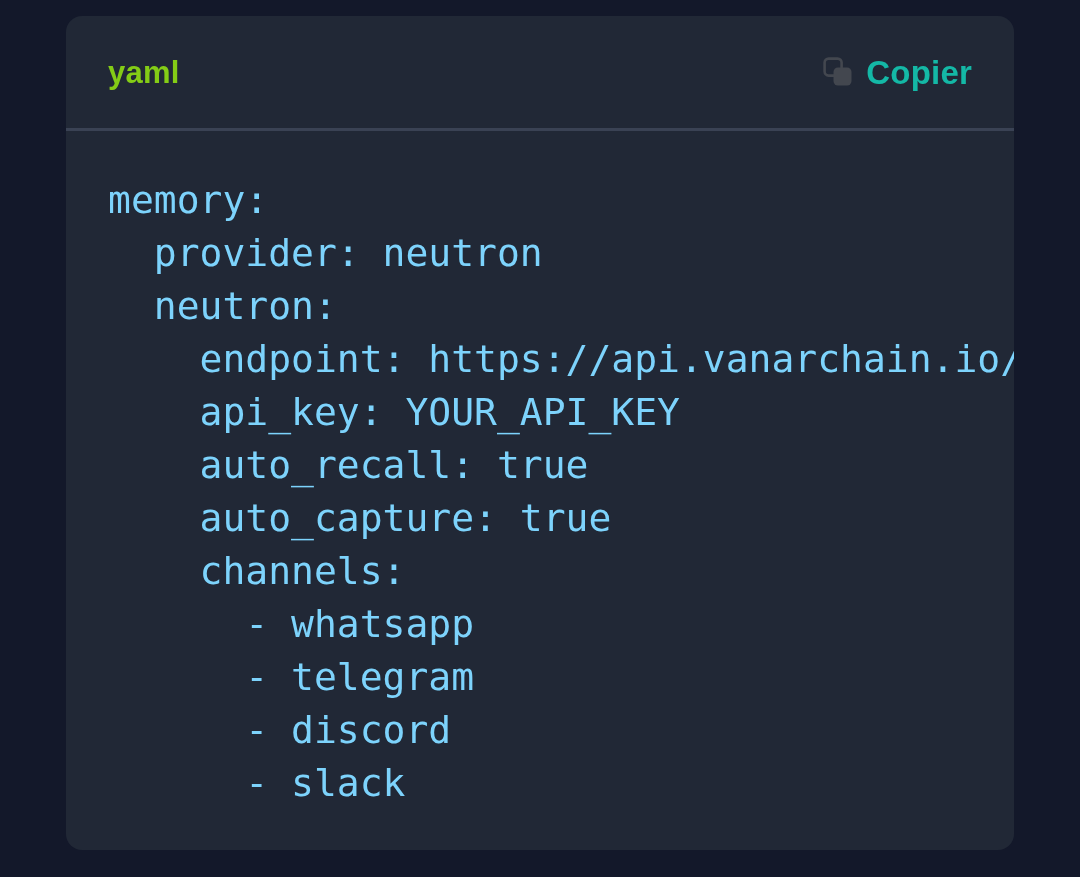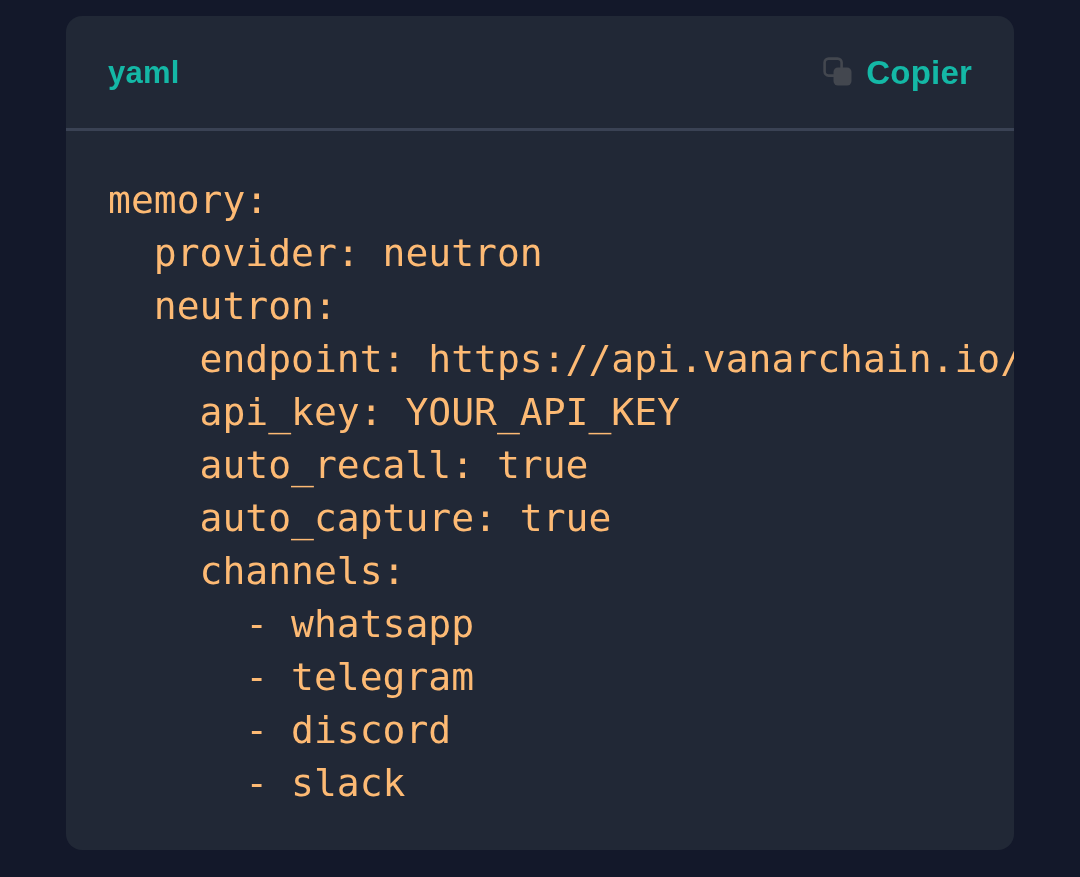--- a/index.html
+++ b/index.html
@@ -42,21 +42,21 @@
     align-items: center;
     justify-content: space-between;
     padding: 0 42px 0 42px;
     border-bottom: 3px solid #3a4254;
   }
 
   .lang-label {
     font-family: "Liberation Sans", sans-serif;
     font-size: 31px;
     font-weight: bold;
-    color: #14b8a6;
+    color: #84cc16;
     letter-spacing: 0.2px;
     line-height: 1;
   }
 
   .copy-button {
     display: flex;
     align-items: center;
     gap: 13px;
     background: none;
     border: none;
@@ -88,21 +88,21 @@
     padding: 43px 0 50px 0;
     overflow: hidden;
   }
 
   .code-block {
     margin: 0;
     padding: 0 0 0 42px;
     font-family: "DejaVu Sans Mono", "Liberation Mono", monospace;
     font-size: 38px;
     line-height: 53px;
-    color: #fdba74;
+    color: #7dd3fc;
     white-space: pre;
     overflow: hidden;
   }
 
   .code-line {
     white-space: pre;
     display: block;
     height: 53px;
   }
 </style>

